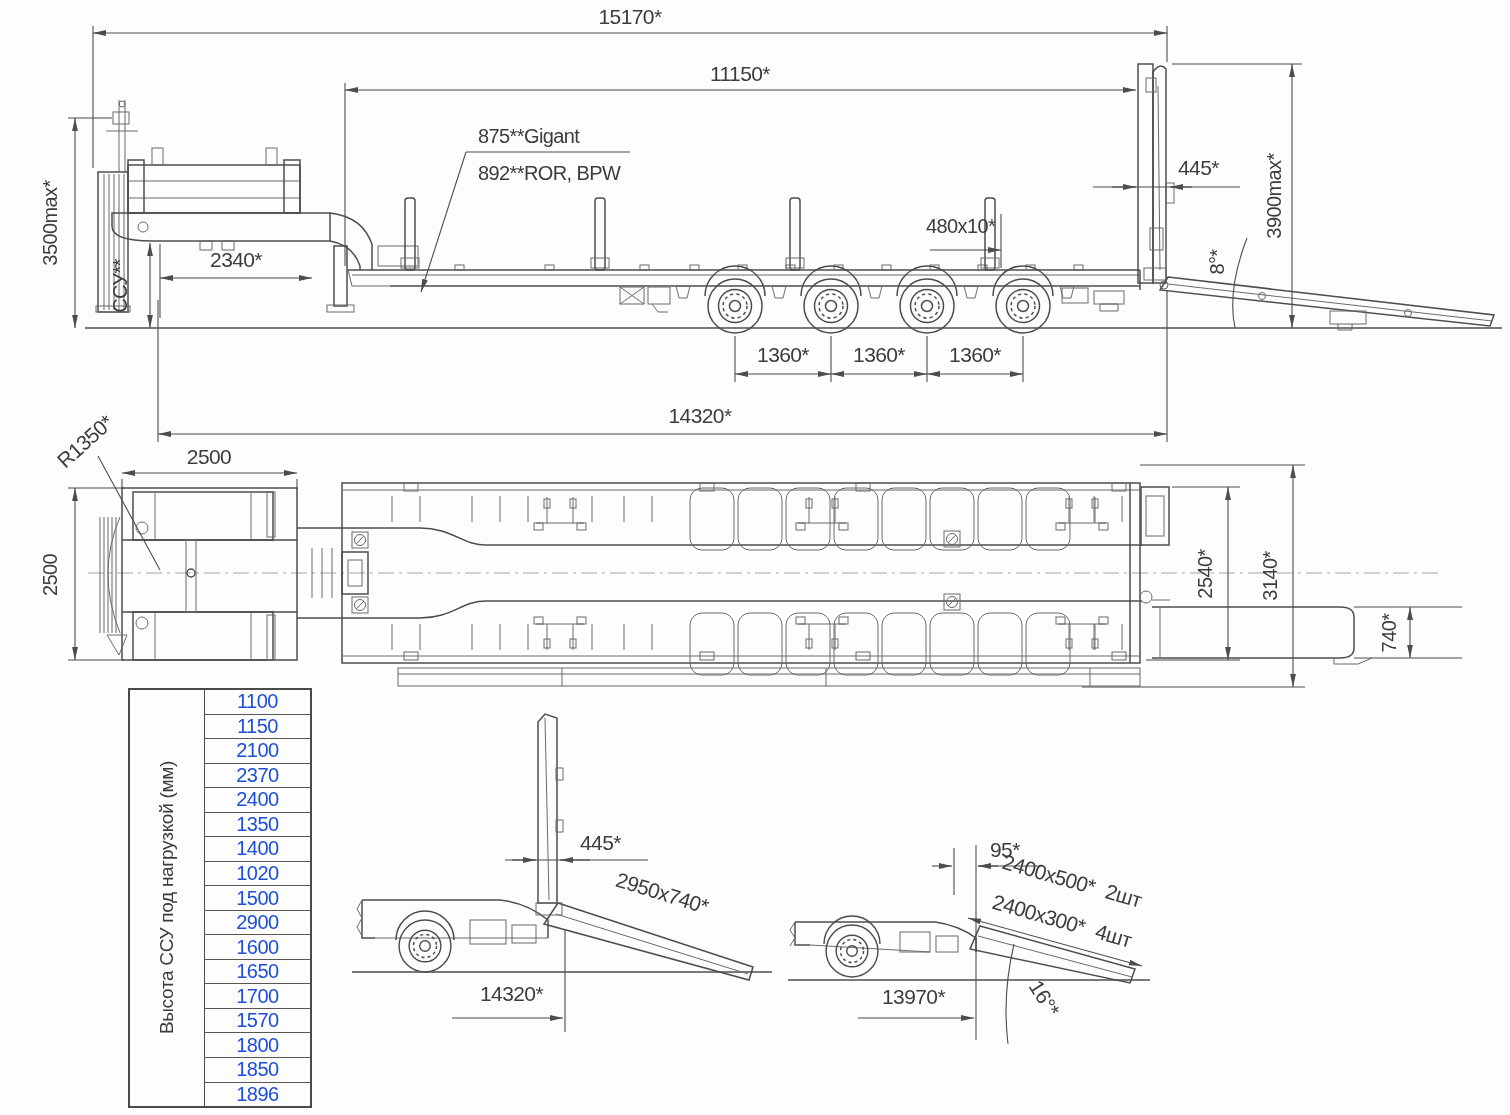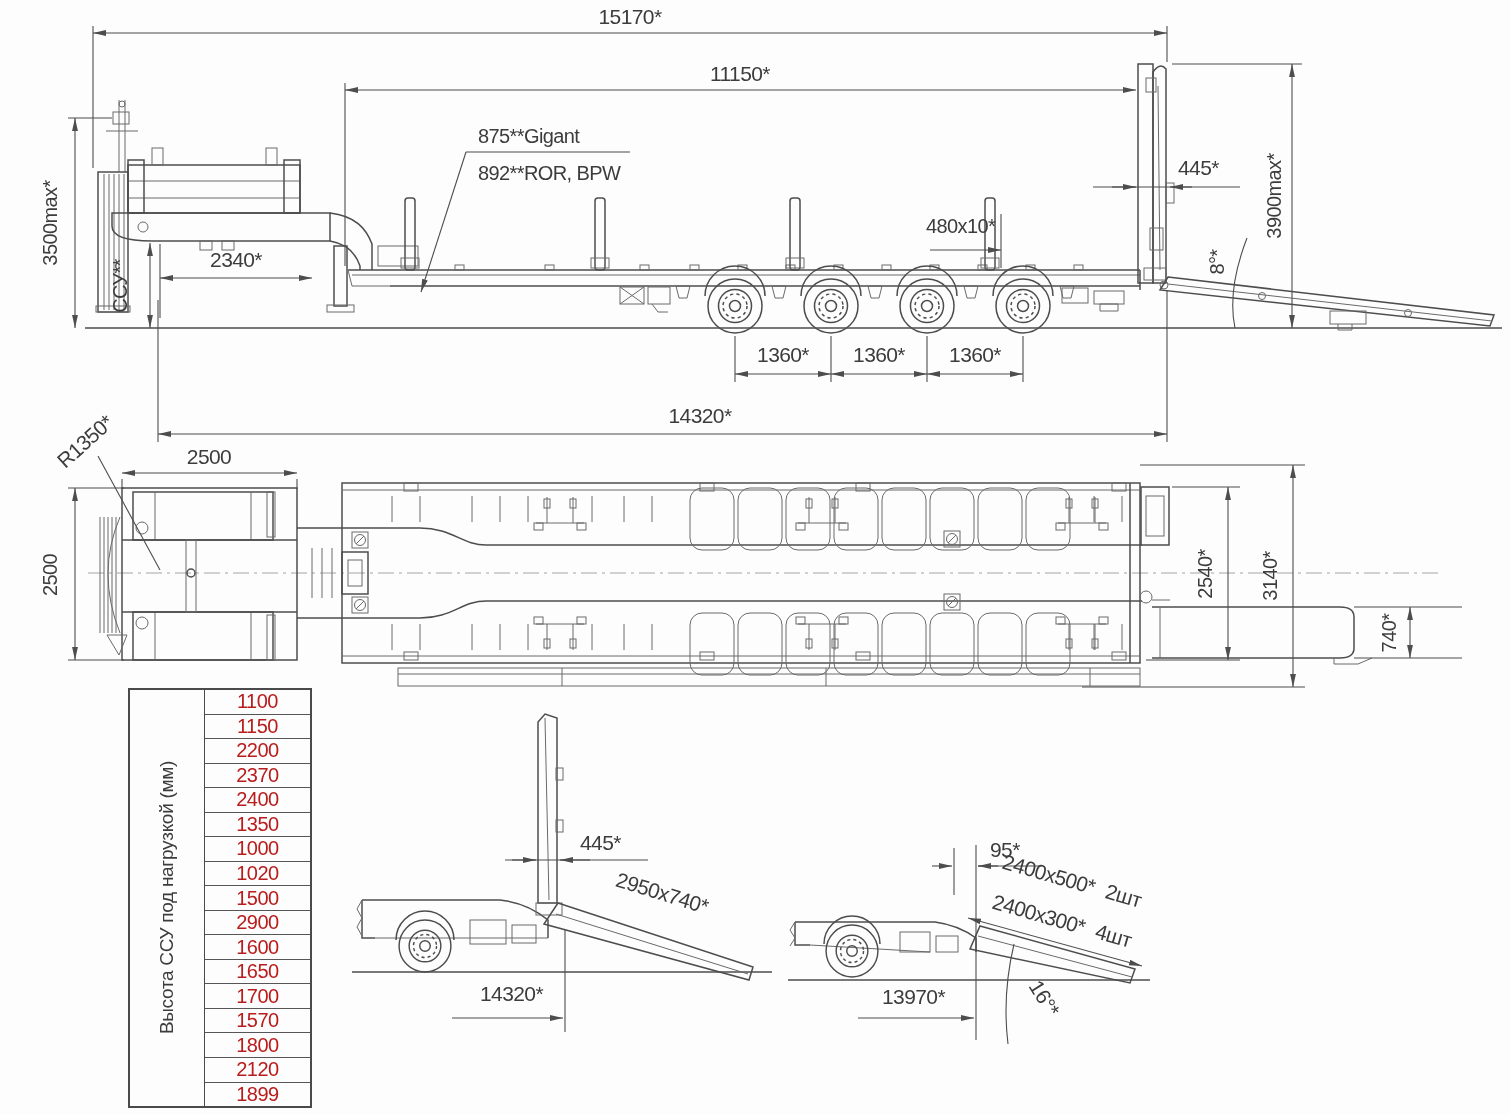--- a/index.html
+++ b/index.html
@@ -22,21 +22,21 @@
     border:2px solid #4a4a4a;display:flex;box-sizing:border-box;background:#fdfdfd;
   }
   .htable-header{width:74px;border-right:1.6px solid #4a4a4a;display:flex;align-items:center;justify-content:center;}
   .htable-header span{
     writing-mode:vertical-rl;transform:rotate(180deg);
     font-size:19px;color:#3c3c3c;white-space:nowrap;letter-spacing:-0.3px;
   }
   .htable-values{flex:1;display:flex;flex-direction:column;}
   .hcell{
     flex:1;display:flex;align-items:center;justify-content:center;
-    font-size:20px;color:#b91c1c;border-bottom:1.3px solid #565656;letter-spacing:-0.5px;
+    font-size:20px;color:#1d4ed8;border-bottom:1.3px solid #565656;letter-spacing:-0.5px;
   }
   .hcell:last-child{border-bottom:none;}
 </style>
 </head>
 <body>
 
 <svg class="blueprint" width="1510" height="1115" viewBox="0 0 1510 1115">
   <defs>
     <marker id="arr" viewBox="0 0 12 8" refX="12" refY="4" markerWidth="13" markerHeight="9" orient="auto-start-reverse" markerUnits="userSpaceOnUse">
       <path d="M12,4 L0,1.3 L0,6.7 Z" fill="#4d4d4d"></path>
@@ -484,29 +484,29 @@
   </g>
 </svg>
 
 <div class="htable">
   <div class="htable-header">
     <span>Высота ССУ под нагрузкой (мм)</span>
   </div>
   <div class="htable-values">
     <div class="hcell">1100</div>
     <div class="hcell">1150</div>
-    <div class="hcell">2200</div>
+    <div class="hcell">2100</div>
     <div class="hcell">2370</div>
     <div class="hcell">2400</div>
     <div class="hcell">1350</div>
-    <div class="hcell">1000</div>
+    <div class="hcell">1400</div>
     <div class="hcell">1020</div>
     <div class="hcell">1500</div>
     <div class="hcell">2900</div>
     <div class="hcell">1600</div>
     <div class="hcell">1650</div>
     <div class="hcell">1700</div>
     <div class="hcell">1570</div>
     <div class="hcell">1800</div>
-    <div class="hcell">2120</div>
-    <div class="hcell">1899</div>
+    <div class="hcell">1850</div>
+    <div class="hcell">1896</div>
   </div>
 </div>
 
 </body></html>

